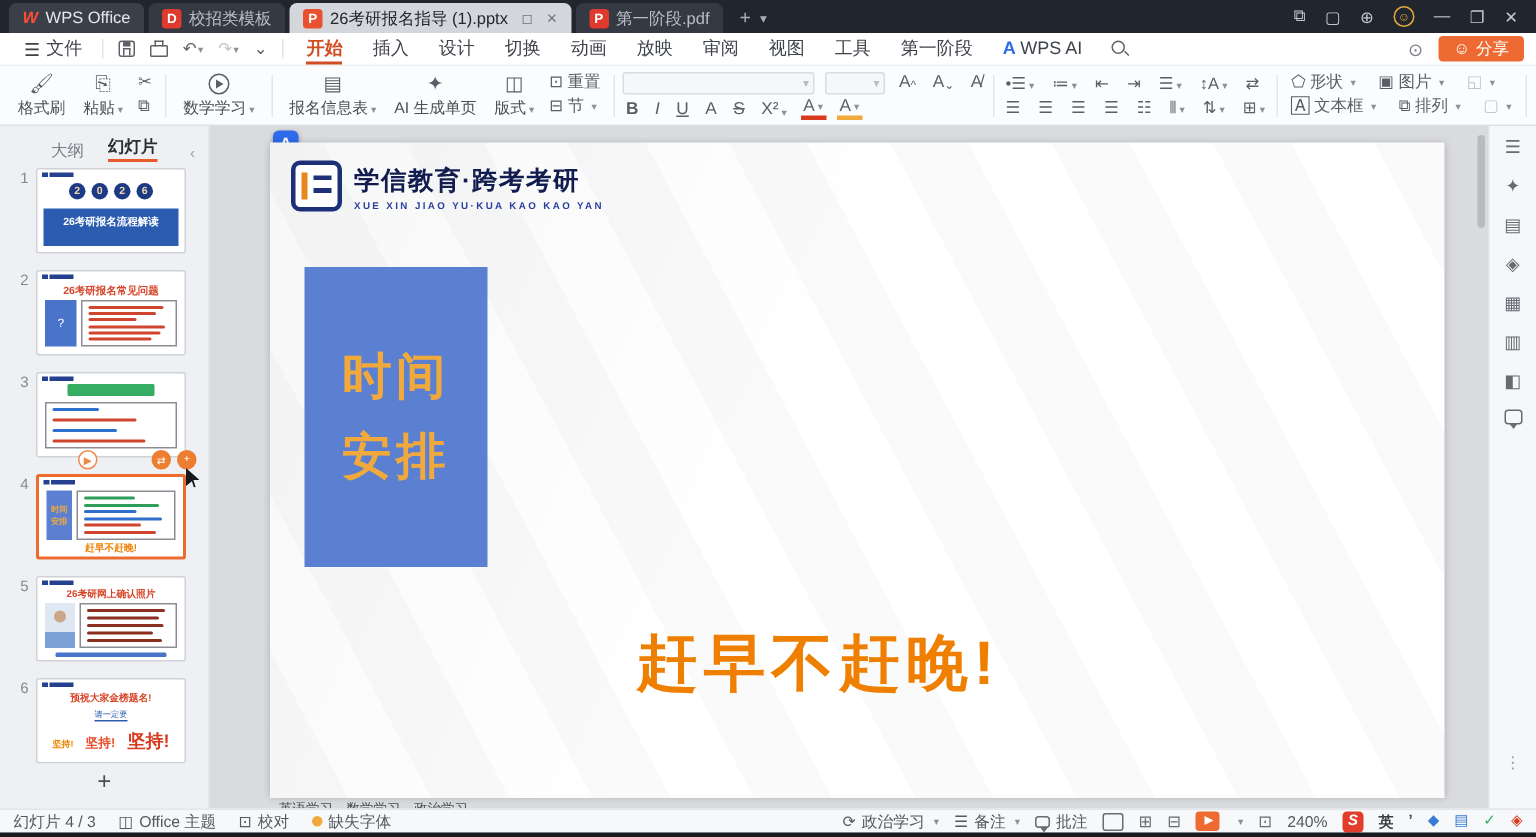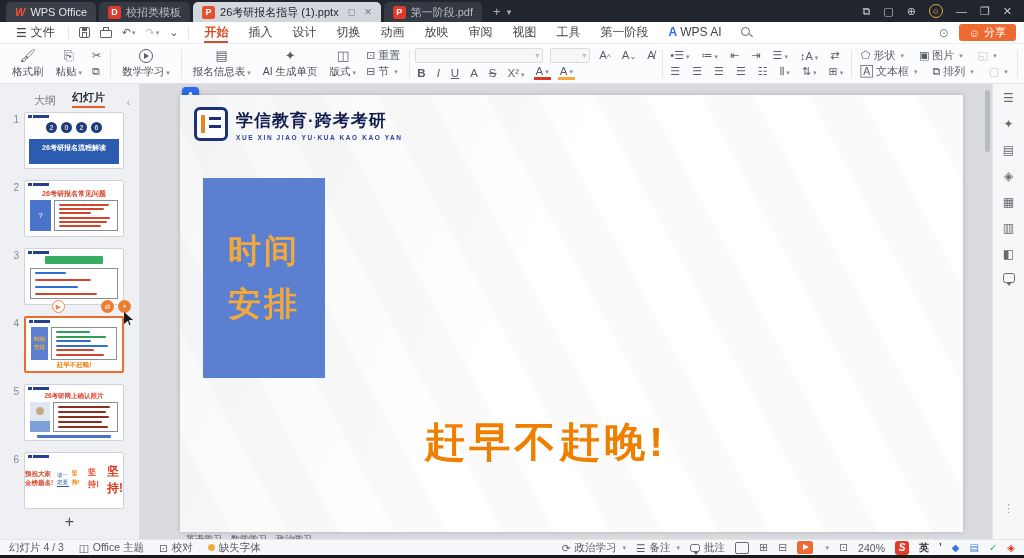--- a/index.html
+++ b/index.html
@@ -94,21 +94,21 @@
   .hc.swap{left:101px;bottom:-8px}.hc.add{left:118px;bottom:-8px}
   .cursor{position:absolute;left:124px;top:204px;width:9px;height:13px;background:#16181c;clip-path:polygon(0 0,100% 62%,55% 62%,72% 100%,58% 100%,44% 68%,0 92%);z-index:4}
   .t4-blue{width:17px;background:#5b80d2;display:flex;flex-direction:column;align-items:center;justify-content:center;gap:1px;color:#f2a93b;font-size:5.5px;font-weight:bold}
   .t4-footer{position:absolute;bottom:1px;left:0;right:0;text-align:center;color:#ee7f01;font-size:6.5px;font-weight:bold}
   .t4 .t-body{top:9px;bottom:11px}
   .t5-title{color:#d7452a;font-weight:bold;font-size:6.5px;text-align:center;margin-top:7px}
   .t5-photo{width:20px;background:linear-gradient(#dfe8f2 64%,#7c9fd6 64%)}
   .t5-head{width:8px;height:8px;border-radius:50%;background:#caa789;margin:5px auto 0}
   .t5-bottom{position:absolute;bottom:2px;left:12px;right:12px;height:3px;background:#4a74c9;border-radius:1px}
   .t5 .t-body{top:17px;bottom:8px}
-  .t6-inner{display:flex;flex-direction:row;align-items:center;margin-top:8px;gap:3px}
+  .t6-inner{display:flex;flex-direction:column;align-items:center;margin-top:8px;gap:3px}
   .t6-title{color:#d7452a;font-weight:bold;font-size:6.5px}
   .t6-sub{color:#2b5cb0;font-size:5.5px;border-bottom:1px solid #2b5cb0}
   .t6-row{display:flex;align-items:baseline;gap:8px;margin-top:2px}
   .p1{font-size:6px;color:#f08300;font-weight:bold}
   .p2{font-size:8.5px;color:#e8502f;font-weight:bold}
   .p3{font-size:12px;color:#d93a1f;font-weight:bold}
   .add-slide{flex:0 0 auto;text-align:center;font-size:16px;color:#4a4e55;padding:4px 0 8px}
 
   
   .canvas{position:absolute;left:140px;right:32px;top:84px;bottom:19px;background:#d9dbde;overflow:hidden}

